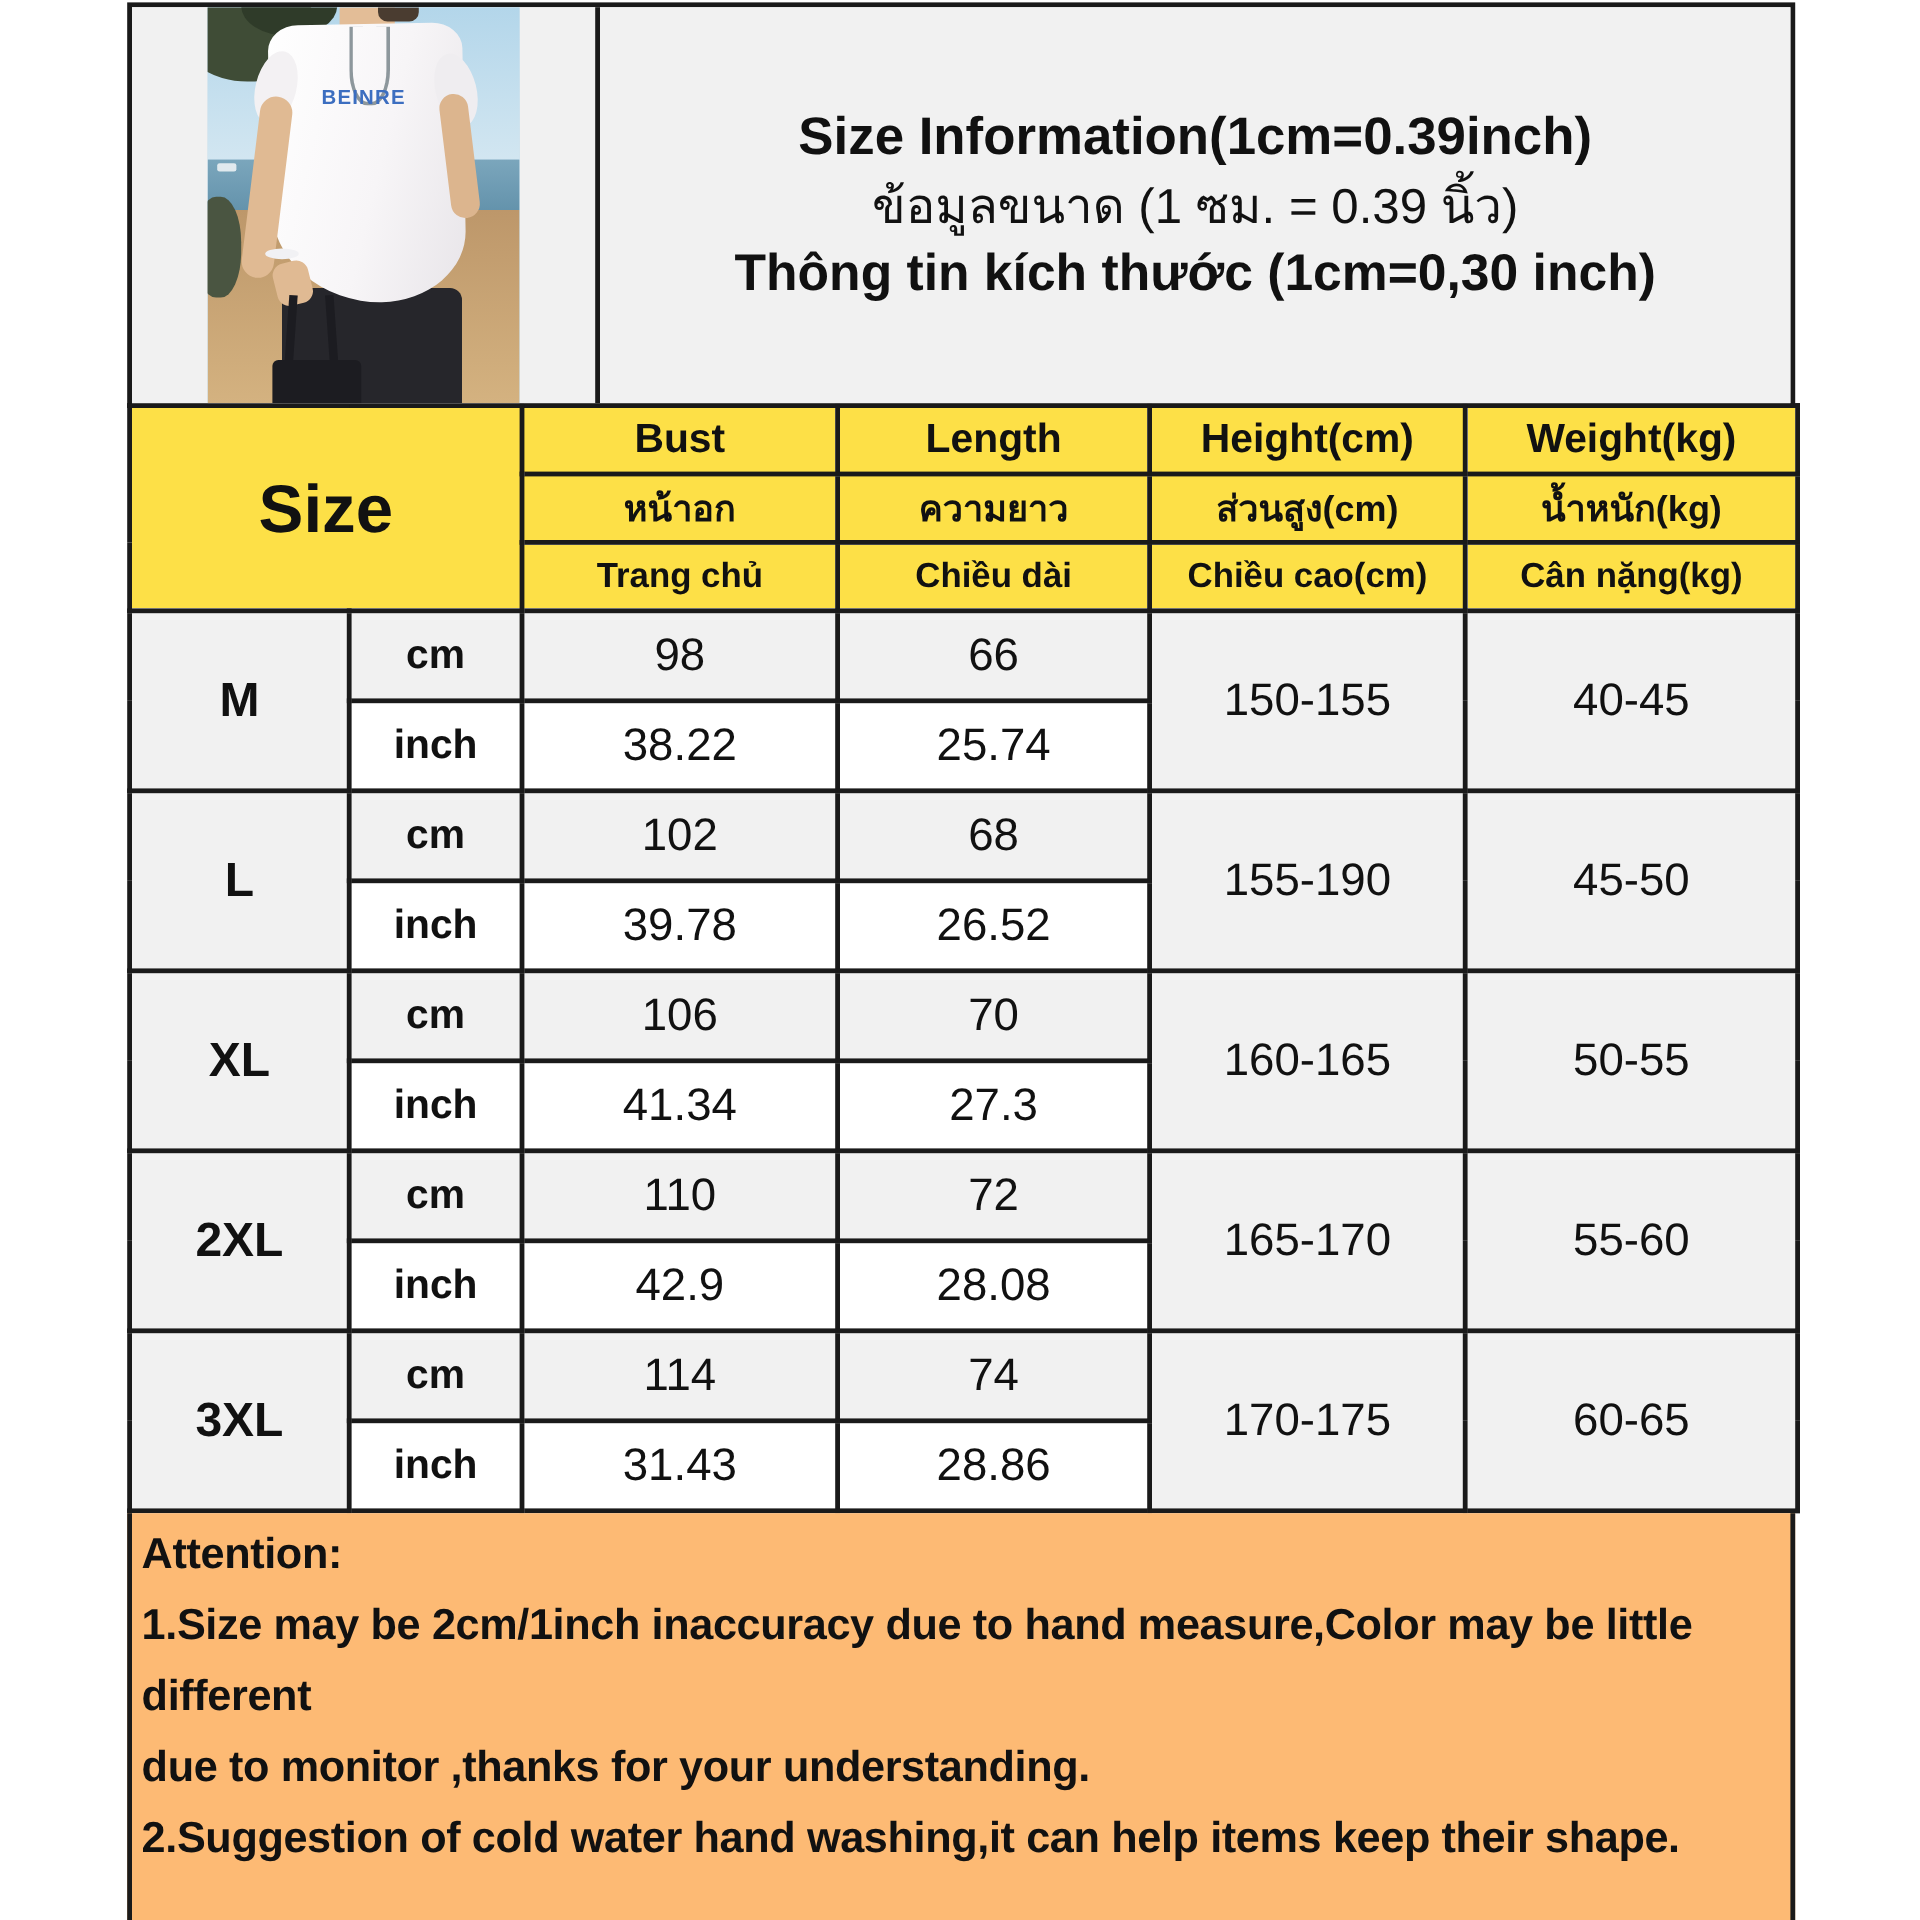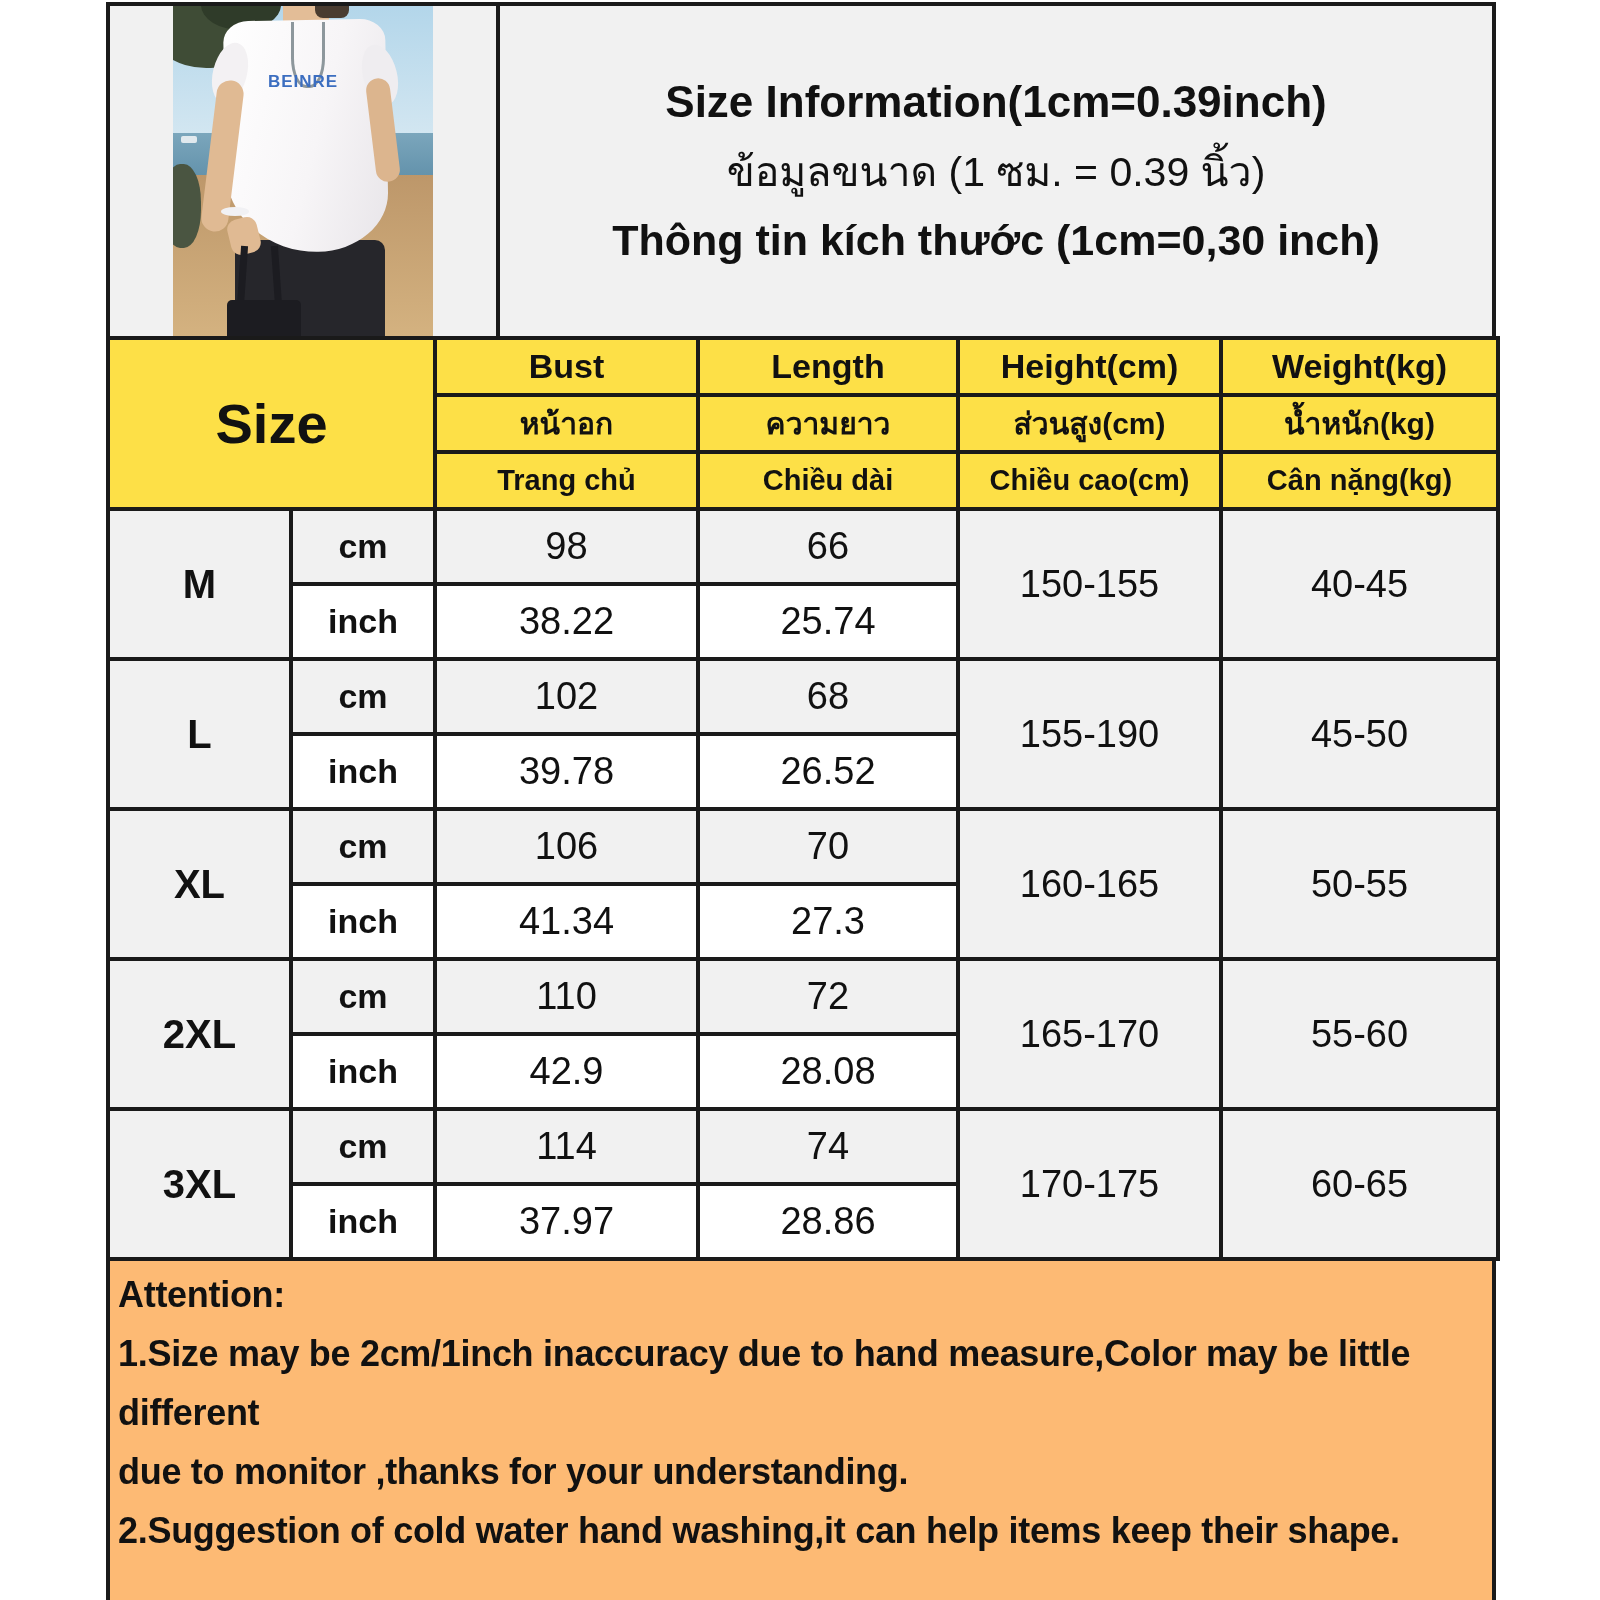--- a/index.html
+++ b/index.html
@@ -53,21 +53,21 @@
   .hand  { position:absolute; left:56px; top:212px; width:30px; height:36px;
            background:#e0ba93; border-radius:10px; transform:rotate(-14deg); }
   .strap1{ position:absolute; left:66px; top:240px; width:7px; height:60px;
            background:#1c1c21; transform:rotate(4deg); }
   .strap2{ position:absolute; left:100px; top:240px; width:7px; height:60px;
            background:#1c1c21; transform:rotate(-4deg); }
   .bag   { position:absolute; left:54px; top:294px; width:74px; height:36px;
            background:#1c1c21; border-radius:5px 5px 0 0; }
 
   .title-cell { flex:1; display:flex; flex-direction:column; justify-content:center;
-                align-items:center; gap:12px; background:#f1f1f1; text-align:center; }
+                align-items:center; background:#f1f1f1; text-align:center; }
   .title-l1 { font-weight:bold; font-size:44px; }
   .title-l2 { font-weight:normal; font-size:41px; }
   .title-l3 { font-weight:bold; font-size:43px; }
 
   
   table { width:1390px; border-collapse:collapse; table-layout:fixed; margin-top:-4px; }
   td { border:4px solid #1a1a1a; text-align:center; vertical-align:middle; overflow:hidden; }
   tr.hdr-row  td { background:#fde047; font-weight:bold; height:57px; }
   .hdr-en { font-size:34px; }
   .hdr-th { font-size:30px; }
@@ -212,21 +212,21 @@
     <tr class="cm-row">
       <td class="size-cell" rowspan="2">3XL</td>
       <td class="unit-cell">cm</td>
       <td class="val">114</td>
       <td class="val">74</td>
       <td class="range-cell" rowspan="2">170-175</td>
       <td class="range-cell" rowspan="2">60-65</td>
     </tr>
     <tr class="inch-row">
       <td class="unit-cell">inch</td>
-      <td class="val">37.97</td>
+      <td class="val">31.43</td>
       <td class="val">28.86</td>
     </tr>
   </tbody>
     </table>
 
   <div class="attention">
     <div>Attention:</div>
     <div>1.Size may be 2cm/1inch inaccuracy due to hand measure,Color may be little different</div>
     <div>due to monitor ,thanks for your understanding.</div>
     <div>2.Suggestion of cold water hand washing,it can help items keep their shape.</div>

